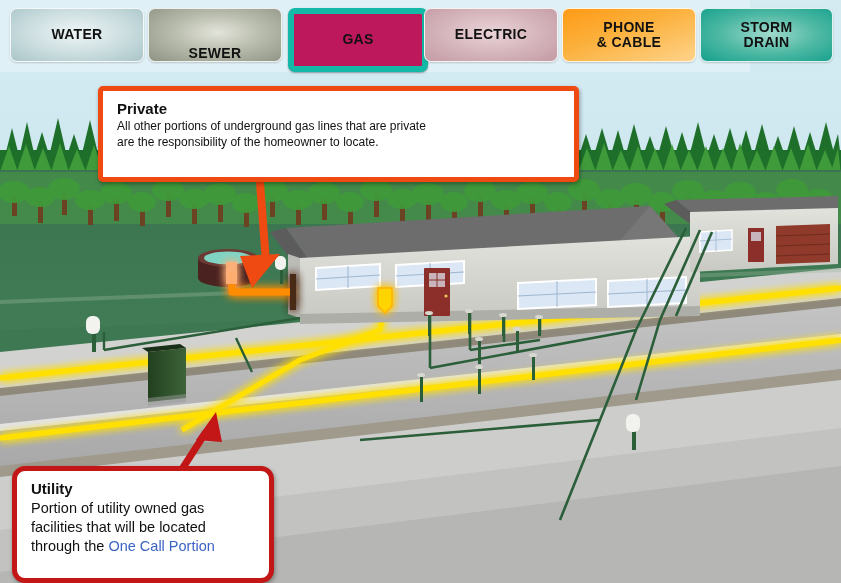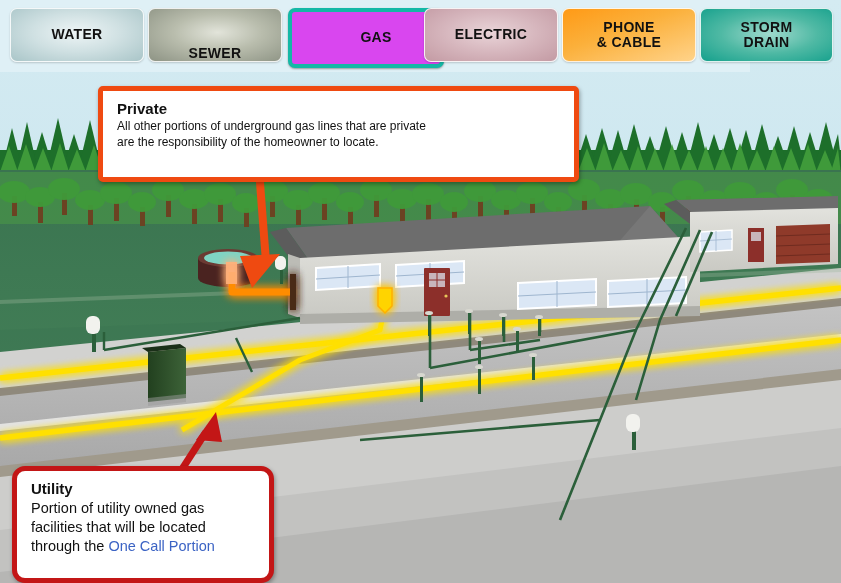--- a/index.html
+++ b/index.html
@@ -9,21 +9,21 @@
   
   .tabbar{position:absolute;left:0;top:0;width:750px;height:72px;background:#dff0f6;z-index:40;}
   .tab{position:absolute;top:8px;height:52px;border-radius:7px;
        display:flex;align-items:center;justify-content:center;text-align:center;
        font-weight:bold;font-size:14px;color:#111;letter-spacing:.3px;line-height:1.08;
        border:1px solid rgba(255,255,255,.85);
        box-shadow:0 1px 2px rgba(0,0,0,.18);cursor:pointer;}
   .tab span{pointer-events:none;}
   .tab-water   {left:10px; width:132px;background:radial-gradient(ellipse at 50% 45%,#eef5f6 0%,#cfe0e2 48%,#a9c5c8 100%);}
   .tab-sewer   {left:148px;width:132px;background:radial-gradient(ellipse at 52% 45%,#e2e4da 0%,#b9bdad 45%,#8d9384 100%);align-items:flex-end;}
-  .tab-gas     {left:288px;width:128px;background:#d946ef;border:4px solid #14b8a6;box-shadow:0 1px 2px rgba(0,0,0,.35);padding-left:20px;}
+  .tab-gas     {left:288px;width:128px;background:#be185d;border:6px solid #14b8a6;box-shadow:0 1px 2px rgba(0,0,0,.35);}
   .tab-electric{left:424px;width:132px;background:radial-gradient(ellipse at 50% 45%,#e9d4d8 0%,#d6b6bd 50%,#c39aa3 100%);}
   .tab-phone   {left:562px;width:132px;background:linear-gradient(160deg,#ff9a16 0%,#fbb03b 42%,#ffd38a 100%);}
   .tab-storm   {left:700px;width:131px;background:radial-gradient(ellipse at 52% 48%,#9fd9cc 0%,#4fb9a4 50%,#14a08c 100%);text-align:center;}
 
   
   .scene{position:absolute;left:0;top:0;width:841px;height:583px;}
   .scene svg{display:block;}
 
   
   .callout{position:absolute;background:#fff;z-index:60;box-sizing:border-box;}

